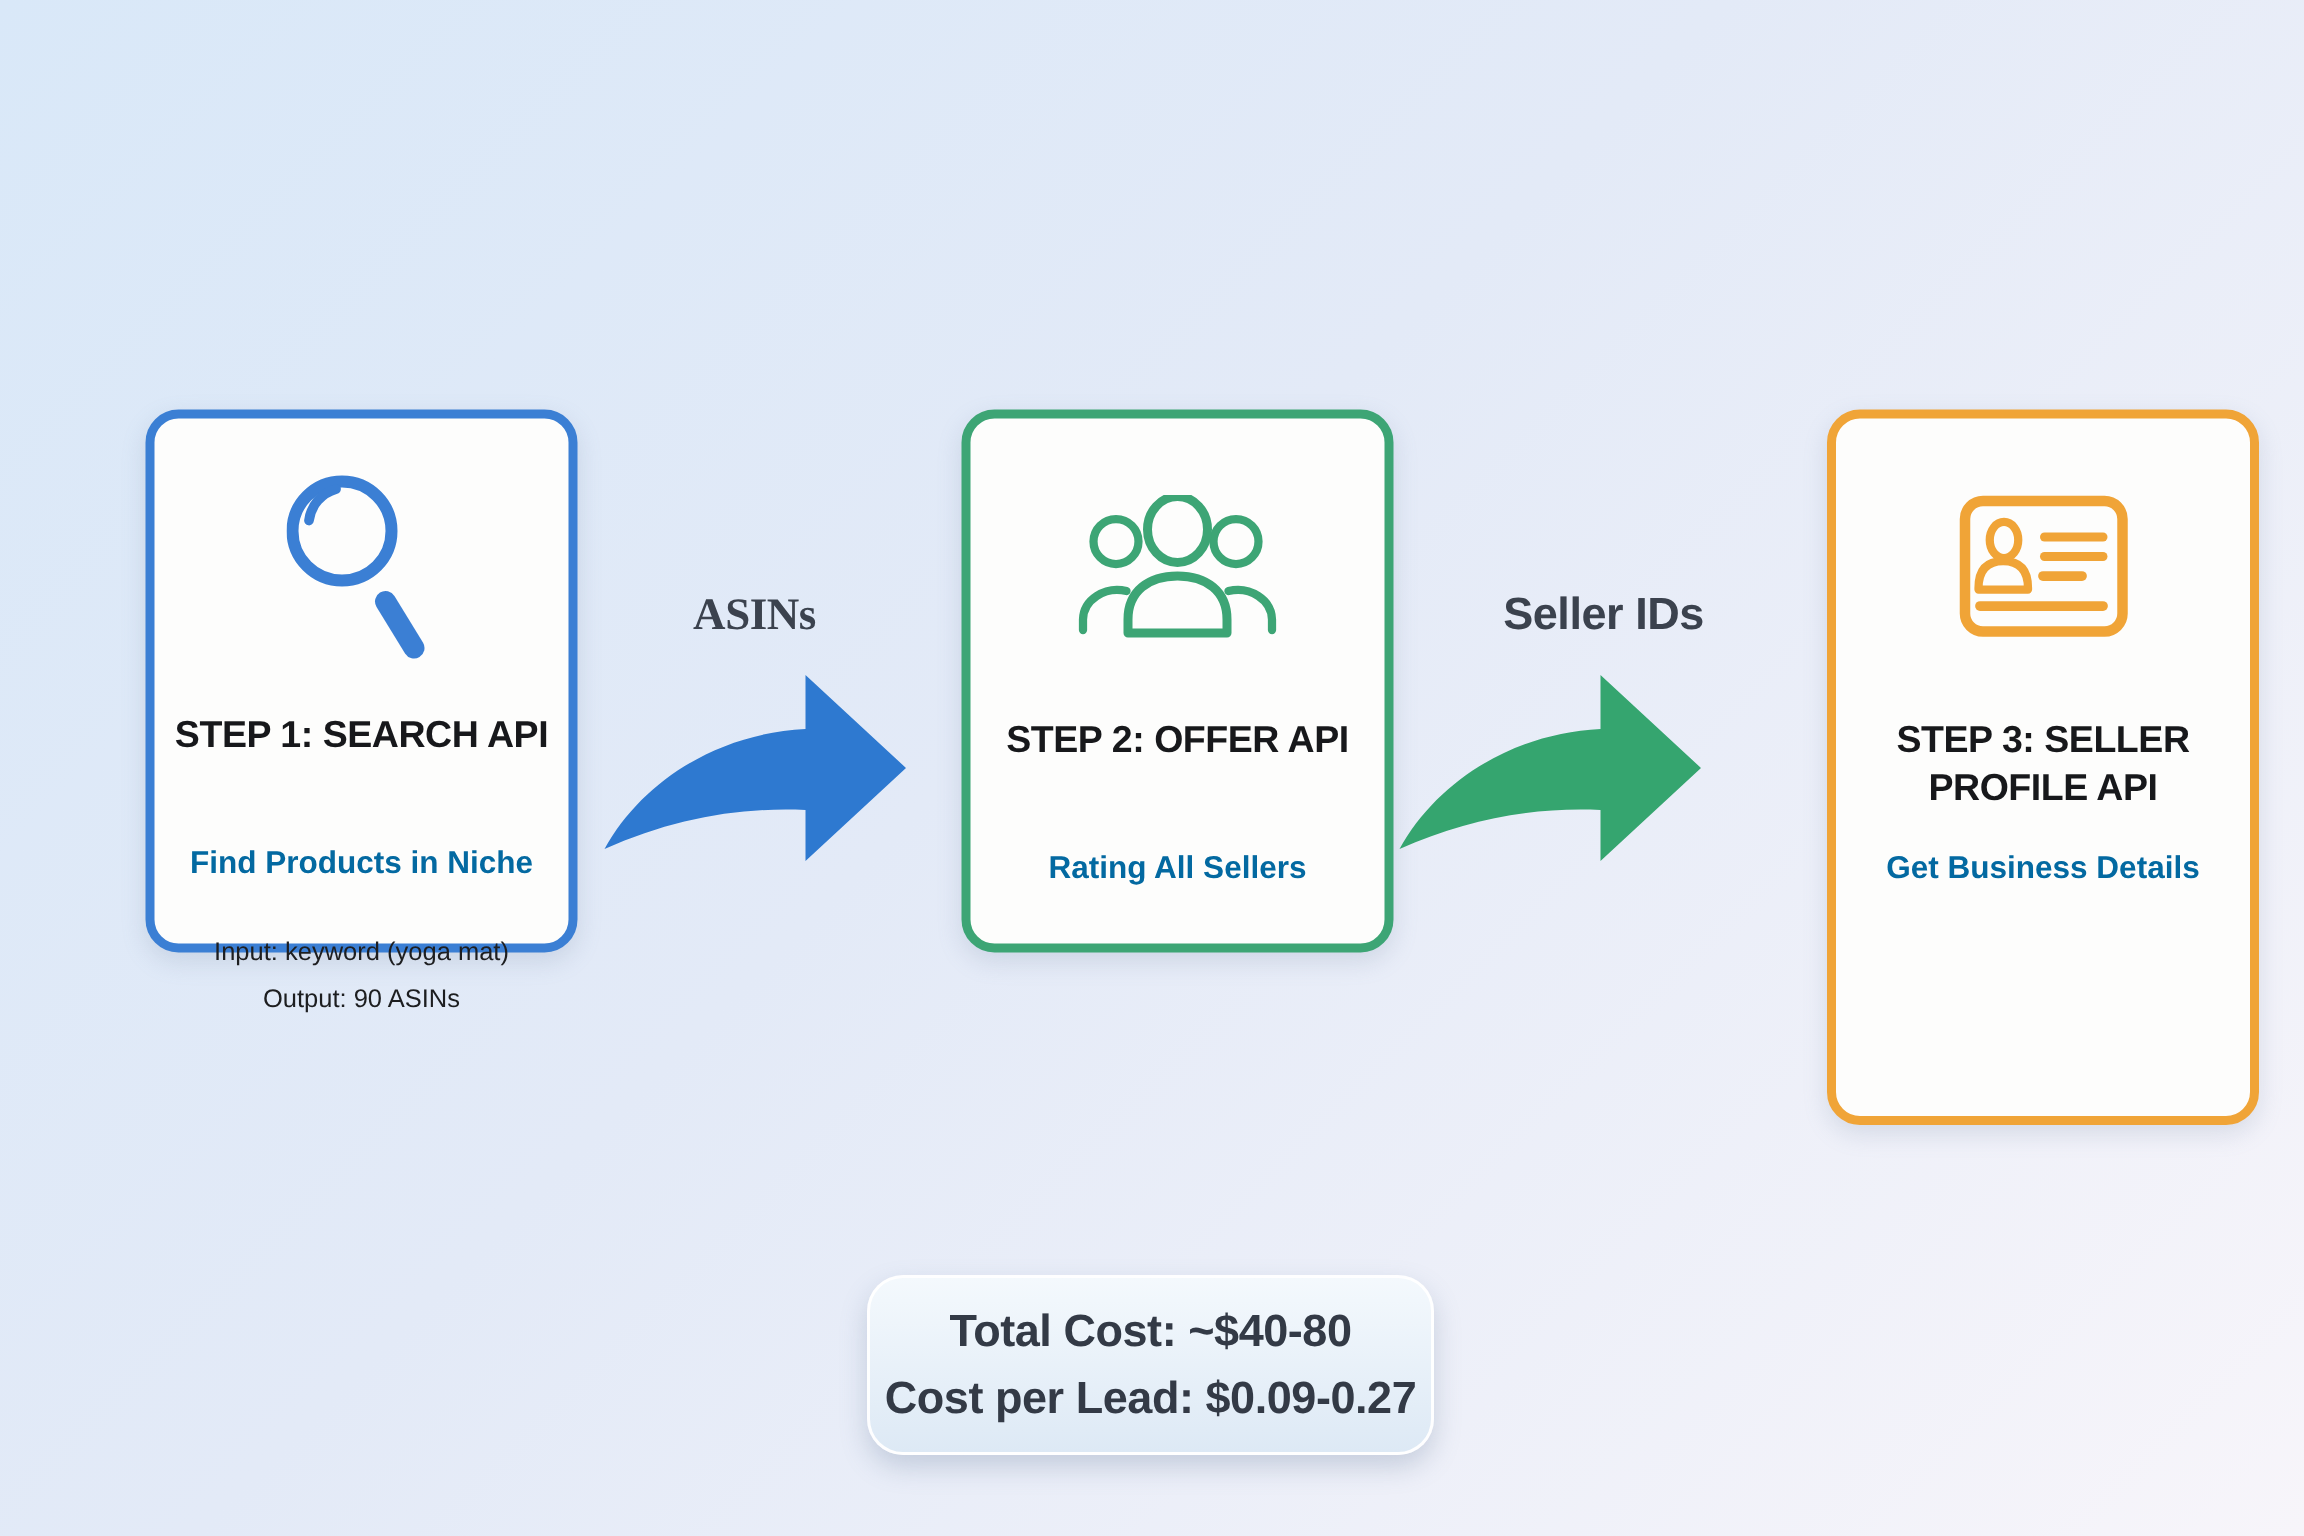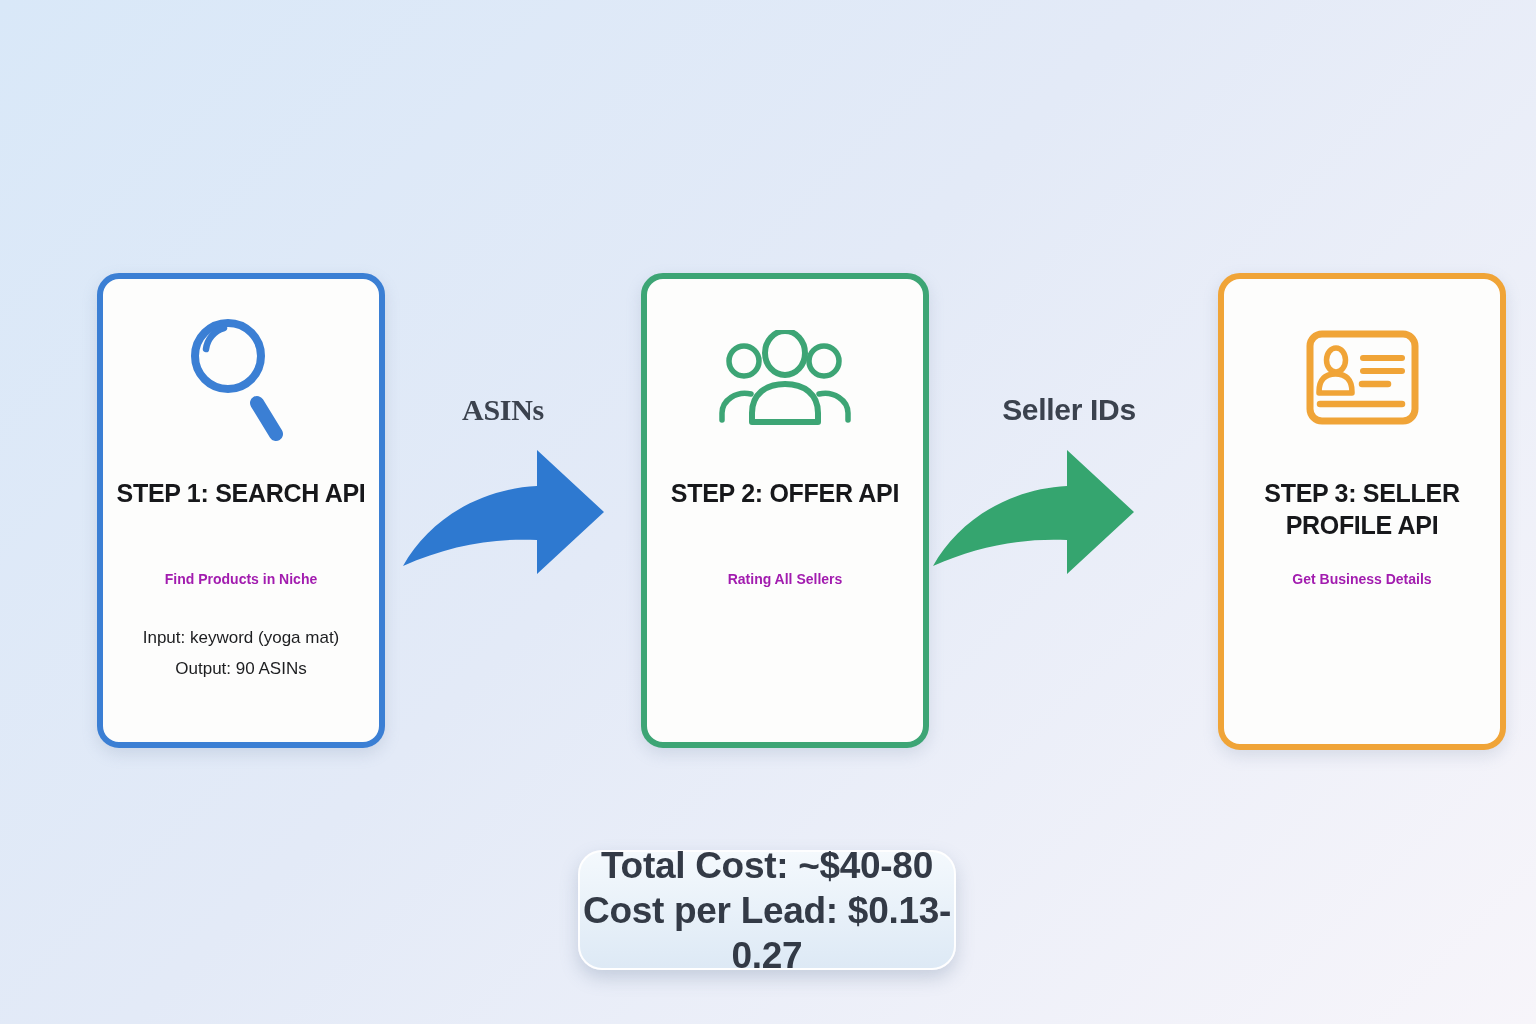--- a/index.html
+++ b/index.html
@@ -5,41 +5,41 @@
   html,body{margin:0;padding:0;}
   body{
     width:1536px;height:1024px;overflow:hidden;
     font-family:"Liberation Sans", sans-serif;
     background:linear-gradient(135deg,#d9e8f8 0%,#e3eaf7 45%,#f7f5fa 100%);
     position:relative;
   }
   .canvas{position:absolute;inset:0;}
 
   .step-card{
-    position:absolute;top:273px;width:288px;height:475px;
+    position:absolute;top:273px;width:288px;height:362px;
     box-sizing:border-box;border:6px solid #888;border-radius:22px;
     background:#fdfdfc;
     box-shadow:0 6px 16px rgba(110,130,160,.20);
     display:flex;flex-direction:column;align-items:center;
     padding:34px 8px 0 8px;
   }
   .card-1{left:97px;}
   .card-2{left:625px;margin-left:16px;}
   .card-3{left:1218px;height:477px;}
 
   .icon-box{height:130px;display:flex;align-items:center;justify-content:center;}
   .icon-box svg{display:block;}
 
   .step-title{
     margin-top:34px;min-height:88px;width:262px;
     font-size:25px;font-weight:700;letter-spacing:-0.3px;line-height:32px;
     color:#17181b;text-align:center;
   }
   .step-subtitle{
-    font-size:14px;font-weight:700;line-height:28px;color:#a21caf;
+    font-size:21px;font-weight:700;line-height:28px;color:#0369a1;
     text-align:center;white-space:nowrap;
   }
   .step-body{
     margin-top:29px;width:250px;
     font-size:17px;font-weight:400;line-height:31px;color:#1d1e20;
     text-align:center;
   }
   .arrow-label{
     position:absolute;top:393px;width:206px;text-align:center;
     font-size:30px;font-weight:700;color:#3b424e;letter-spacing:-0.3px;
@@ -52,21 +52,21 @@
 
   .summary-box{
     position:absolute;left:578px;top:850px;width:378px;height:120px;
     box-sizing:border-box;border:2px solid rgba(255,255,255,.95);
     border-radius:24px;
     background:linear-gradient(180deg,#f4f9fd 0%,#dde9f5 100%);
     box-shadow:0 8px 18px rgba(110,130,160,.30);
     display:flex;flex-direction:column;justify-content:center;align-items:center;
   }
   .summary-line{
-    font-size:37px;font-weight:700;line-height:45px;color:#333a46;
+    font-size:30px;font-weight:700;line-height:45px;color:#333a46;
     letter-spacing:-0.3px;text-align:center;
   }
 </style>
 </head>
 <body>
 
 <div class="canvas">
 
   <div class="step-card card-1" style="border-color: rgb(59, 127, 212);">
     <span class="icon-box" style="color: rgb(59, 127, 212);">
@@ -124,16 +124,16 @@
         <line x1="56" y1="54" x2="82" y2="54" stroke-width="6.5"></line>
         <line x1="14" y1="74" x2="96" y2="74" stroke-width="6.5"></line>
       </svg>
     </span>
     <div class="step-title">STEP 3: SELLER PROFILE API</div>
     <div class="step-subtitle">Get Business Details</div>
   </div>
 
   <div class="summary-box">
     <div class="summary-line">Total Cost: ~$40-80</div>
-    <div class="summary-line">Cost per Lead: $0.13-0.27</div>
+    <div class="summary-line">Cost per Lead: $0.09-0.27</div>
   </div>
 
 </div>
 
 </body></html>

